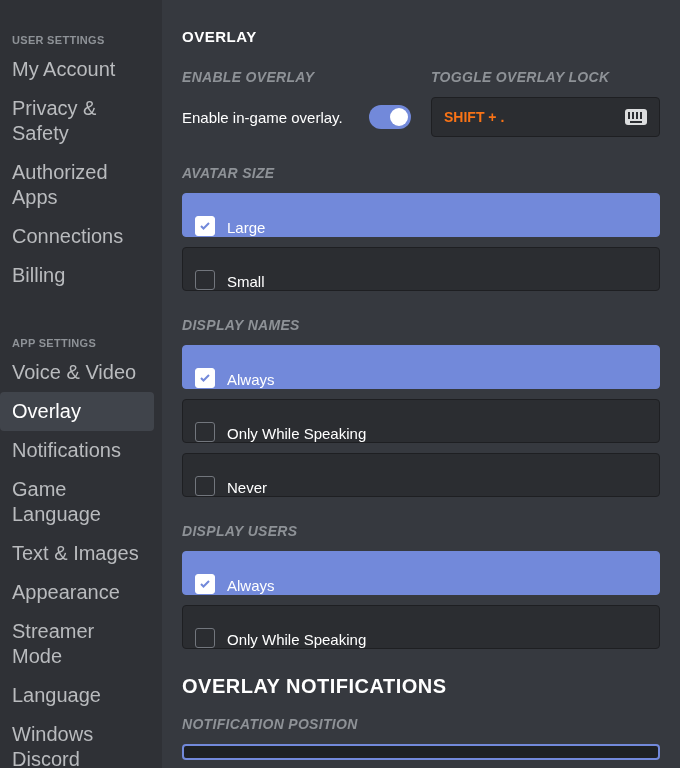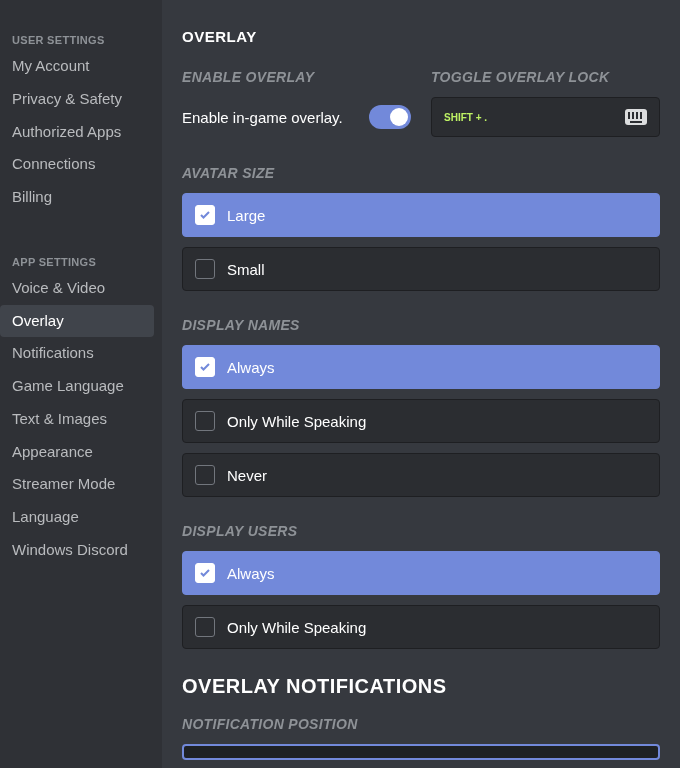--- a/index.html
+++ b/index.html
@@ -21,21 +21,21 @@
   }
   .sidebar-heading {
     font-size: 11px;
     font-weight: 700;
     color: #8e9297;
     text-transform: uppercase;
     padding: 6px 10px 4px 12px;
     letter-spacing: .3px;
   }
   .sidebar-item {
-    font-size: 15px;
+    font-size: 20px;
     color: #b9bbbe;
     padding: 7px 10px 7px 12px;
     border-radius: 4px;
     cursor: pointer;
     line-height: 1.25;
   }
   .sidebar-item.active {
     background: #40444b;
     color: #fff;
   }
@@ -95,21 +95,21 @@
     background: #2b2d31;
     border: 1px solid #1e1f22;
     border-radius: 4px;
     height: 40px;
     display: flex;
     align-items: center;
     justify-content: space-between;
     padding: 0 12px;
     cursor: pointer;
   }
-  .keybind-text { color: #bef264; font-size: 10px; font-weight: 600; }
+  .keybind-text { color: #f97316; font-size: 14px; font-weight: 600; }
   .kbd-icon {
     width: 22px; height: 16px;
     background: #dcddde;
     border-radius: 3px;
     position: relative;
   }
   .kbd-icon::before {
     content:"";
     position:absolute;
     inset:3px 3px 6px 3px;
@@ -123,21 +123,21 @@
     background:#2b2d31;
   }
 
   .group { margin-bottom: 26px; }
   .option {
     background: #2b2d31;
     border: 1px solid #1e1f22;
     border-radius: 4px;
     height: 44px;
     display: flex;
-    align-items: center;
+    align-items: flex-end;
     padding: 0 12px;
     margin-bottom: 10px;
     cursor: pointer;
   }
   .option.selected {
     background: #7289da;
     border-color: #7289da;
   }
   .checkbox {
     width: 20px; height: 20px;

